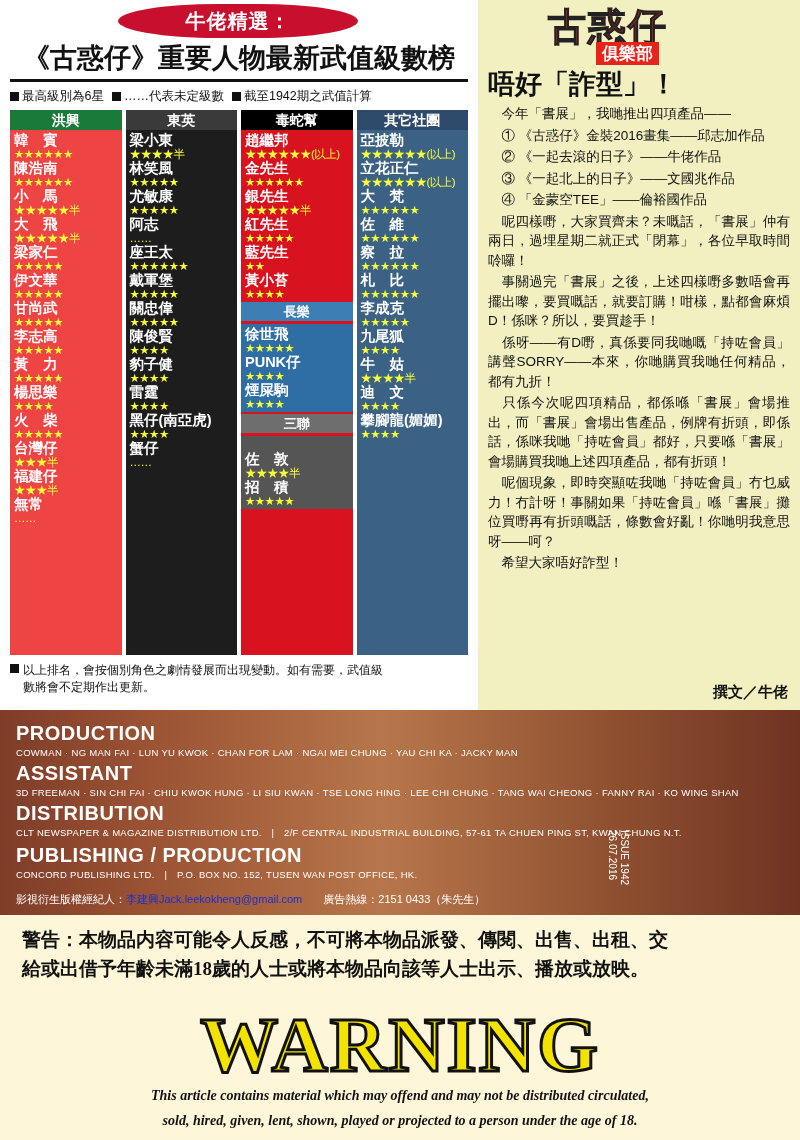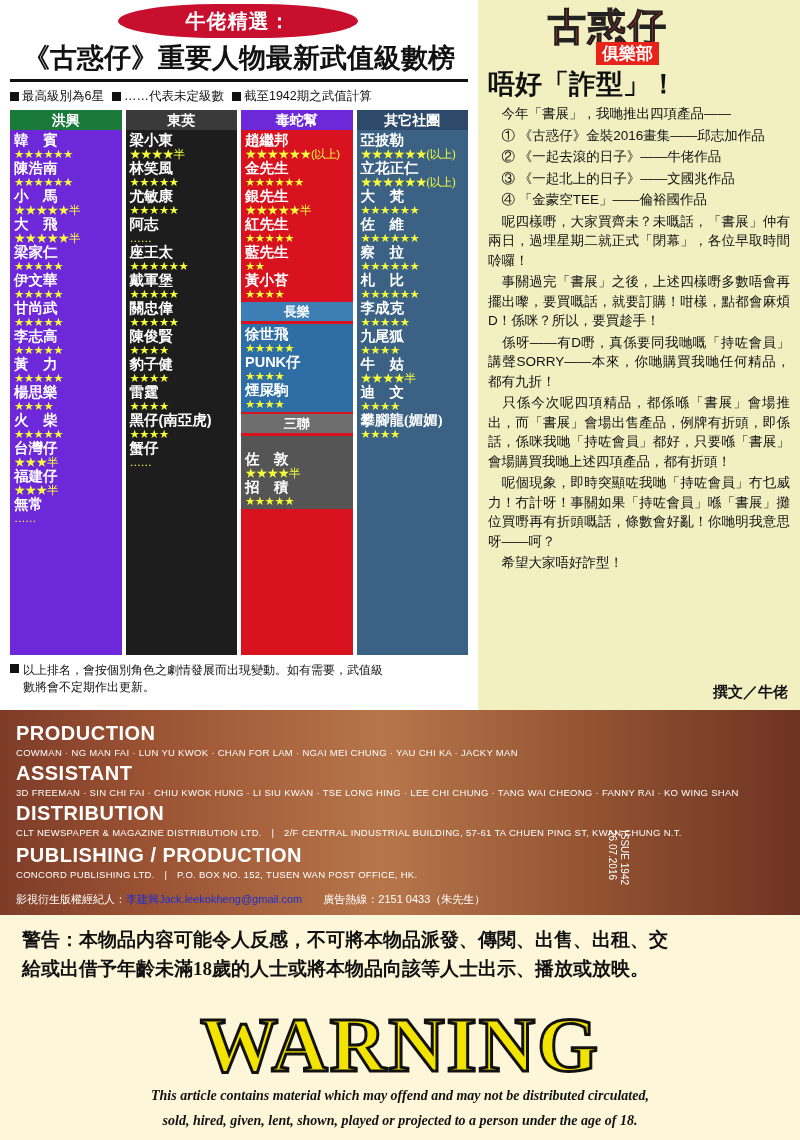--- a/index.html
+++ b/index.html
@@ -32,31 +32,31 @@
   .col{flex:1;display:flex;flex-direction:column;}
   .colhead{height:20px;color:#fff;font-size:14px;font-weight:bold;text-align:center;line-height:20px;}
   .colbody{flex:1;padding:3px 4px 4px 4px;}
   .subhead{height:19px;color:#fff;font-size:13px;font-weight:bold;text-align:center;line-height:19px;margin:2px -4px 3px -4px;}
   .ent{margin-bottom:1px;}
   .nm{font-size:14.5px;font-weight:bold;line-height:15px;}
   .st{font-size:11.5px;line-height:12px;letter-spacing:-0.5px;}
 
   
   .c0 .colhead{background:#1a7a3a;}
-  .c0 .colbody{background:#6d28d9;}
+  .c0 .colbody{background:#ef4444;}
   .c0 .nm{color:#ffffff;} .c0 .st{color:#f7ff3a;}
   .c1 .colhead{background:#3a3a3a;}
   .c1 .colbody{background:#1d1d1d;}
   .c1 .nm{color:#ffffff;} .c1 .st{color:#f7ff3a;}
-  .c2 .colhead{background:#6d28d9;}
+  .c2 .colhead{background:#000000;}
   .c2 .colbody{background:#d8121f;}
   .c2 .nm{color:#ffffff;} .c2 .st{color:#f7ff3a;}
   .c2 .subhead{background:#3d7fb5;}
   .c3 .colhead{background:#2d4a6b;}
-  .c3 .colbody{background:#3b6285;font-family:Liberation Serif, serif;}
+  .c3 .colbody{background:#3b6285;}
   .c3 .nm{color:#ffffff;} .c3 .st{color:#f7ff3a;}
 
   .c2blue{background:#2f6ea5;margin:0 -4px;padding:3px 4px 1px 4px;}
   .c2gray{background:#555;margin:0 -4px;padding:16px 4px 1px 4px;}
 
   .footnote{position:absolute;left:10px;top:662px;width:458px;font-size:12px;color:#111;line-height:17px;}
   .footnote .sq{margin-right:4px;vertical-align:1px;}
 
   
   .gwz-logo{position:absolute;left:0;top:0;width:322px;height:62px;background:#f2efc0;}

